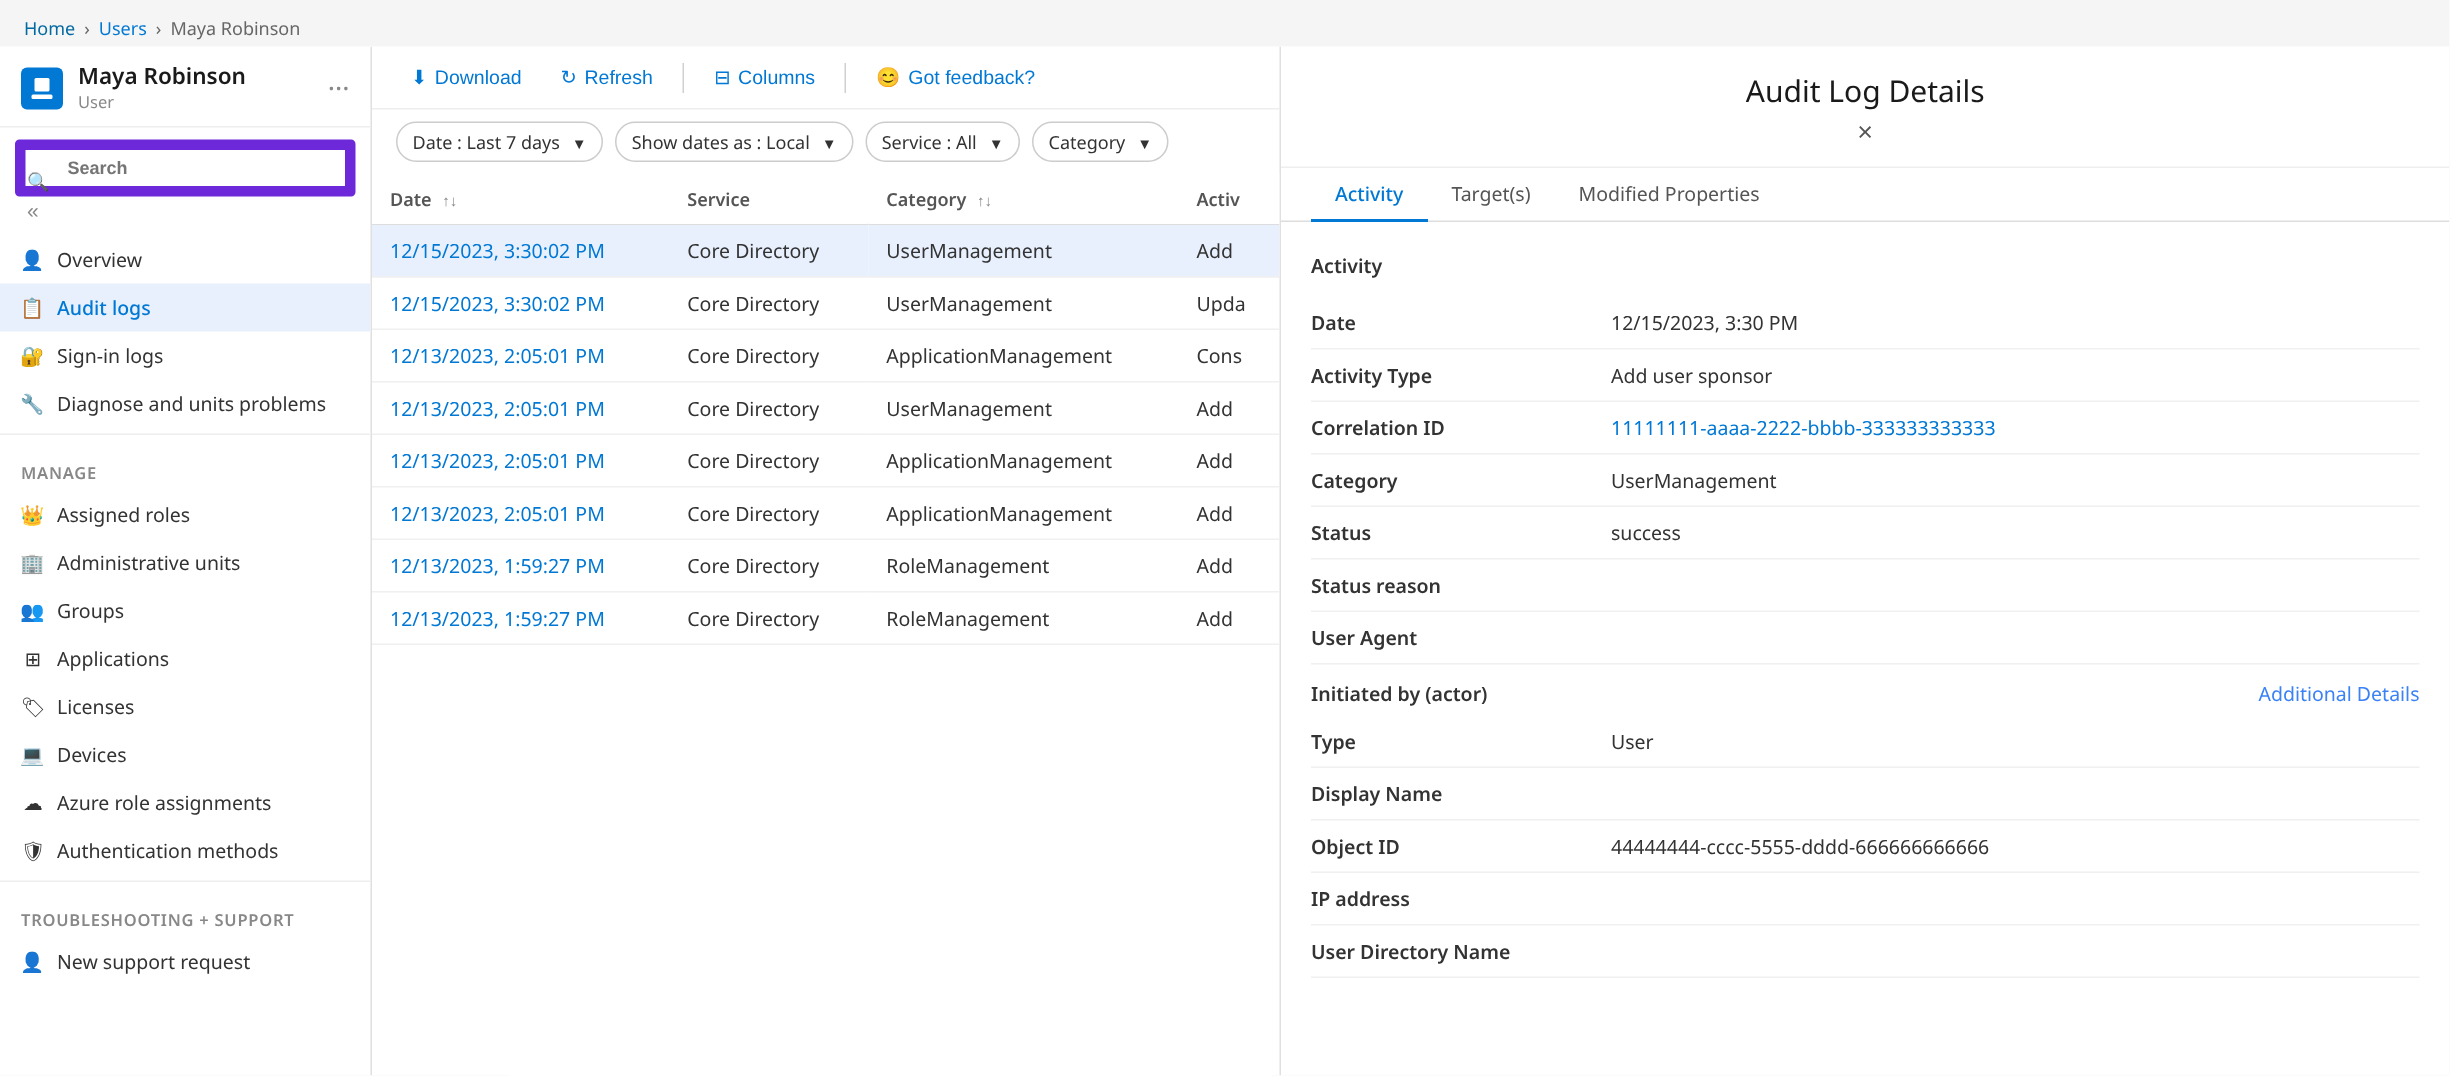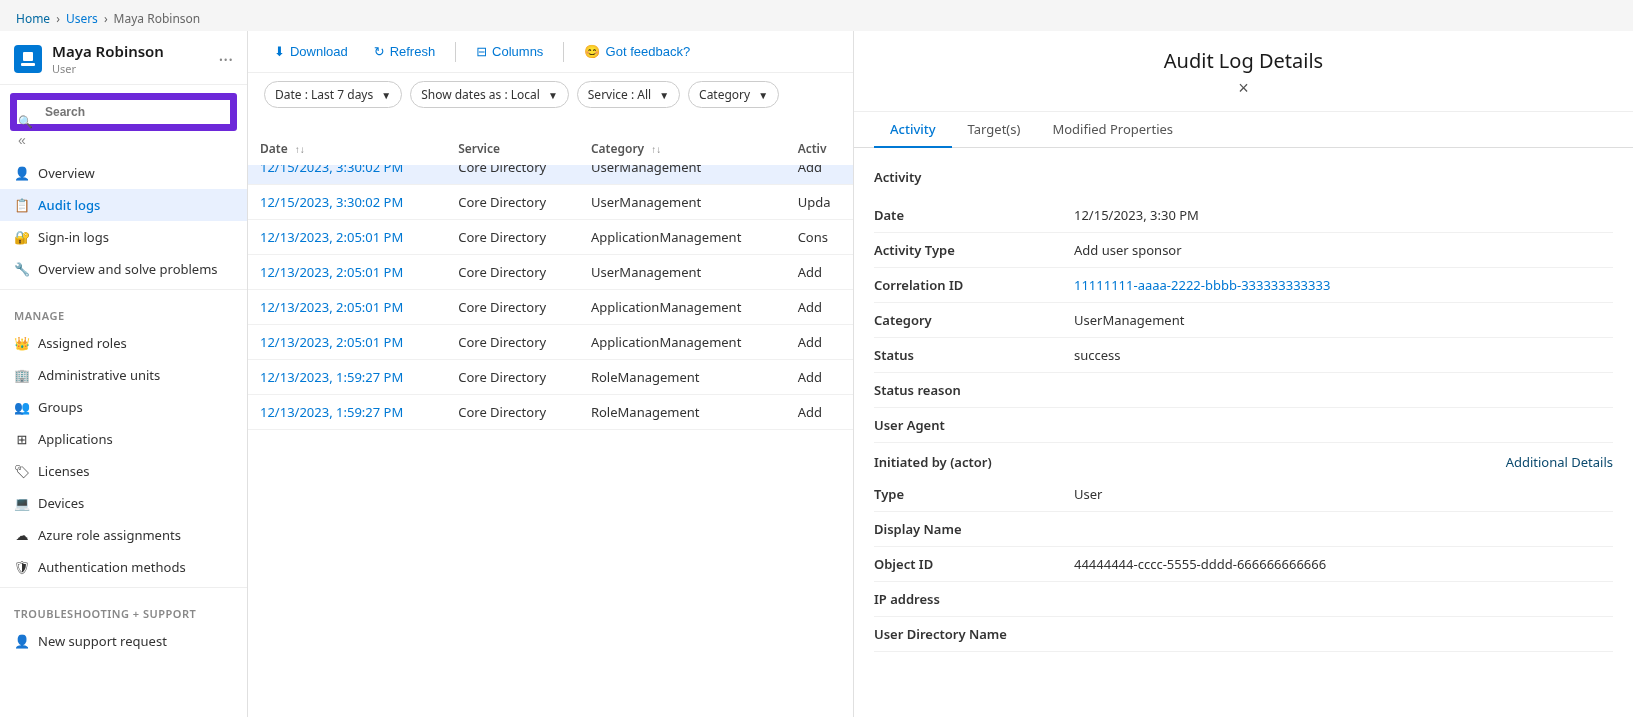--- a/index.html
+++ b/index.html
@@ -42,21 +42,21 @@
     .toolbar-btn { display: flex; align-items: center; gap: 5px; padding: 5px 10px; border: none; background: none; color: #0078d4; font-size: 13px; cursor: pointer; border-radius: 3px; }
     .toolbar-sep { width: 1px; height: 20px; background: #d0d0d0; margin: 0 4px; }
 
     
     .filters { display: flex; align-items: center; gap: 8px; padding: 8px 16px; flex-wrap: wrap; }
     .filter-chip { display: flex; align-items: center; gap: 8px; padding: 4px 10px; border: 1px solid #ccc; border-radius: 16px; font-size: 12px; cursor: pointer; background: #fff; color: #333; }
 
     
     .table-container { flex: 1; overflow-y: auto; }
     table { width: 100%; border-collapse: collapse; }
-    thead th { padding: 8px 12px; text-align: left; font-size: 12px; font-weight: 600; color: #555; border-bottom: 1px solid #ddd; background: #fff; position: sticky; top: 16px; z-index: 1; white-space: nowrap; margin-top: 12px; }
+    thead th { padding: 8px 12px; text-align: left; font-size: 12px; font-weight: 600; color: #555; border-bottom: 1px solid #ddd; background: #fff; position: sticky; top: 0; z-index: 1; white-space: nowrap; margin-top: 12px; }
     tbody tr { cursor: pointer; }
     tbody tr.selected { background: #e8f0fe; }
     tbody td { padding: 8px 12px; font-size: 13px; color: #333; border-bottom: 1px solid #f0f0f0; white-space: nowrap; }
     .sort-icon { color: #888; font-size: 10px; margin-left: 4px; }
     .link-cell { color: #0078d4; }
 
     
     .detail-panel { width: 780px; min-width: 780px; border-left: 1px solid #e0e0e0; background: #fff; display: flex; flex-direction: column; overflow: hidden; }
     .detail-header { display: flex; justify-content: space-between; align-items: center; padding: 16px 20px 8px; border-bottom: 1px solid #eee; flex-direction: column; }
     .detail-title { font-size: 20px; font-weight: 400; color: #1a1a1a; }
@@ -67,21 +67,21 @@
     .detail-tab.active { color: #0078d4; border-bottom-color: #0078d4; font-weight: 500; }
 
     .detail-body { flex: 1; overflow-y: auto; padding: 16px 20px; }
     .detail-section-title { font-size: 13px; font-weight: 600; color: #333; margin-bottom: 12px; margin-top: 4px; }
     .detail-row { display: flex; align-items: flex-start; padding: 8px 0; border-bottom: 1px solid #f0f0f0; }
     .detail-label { width: 200px; min-width: 200px; font-size: 13px; font-weight: 600; color: #333; }
     .detail-value { flex: 1; font-size: 13px; color: #333; }
     .detail-value.link { color: #0078d4; }
     .section-header-row { display: flex; justify-content: space-between; align-items: center; padding: 10px 0 6px; }
     .section-header-label { font-size: 13px; font-weight: 600; color: #333; }
-    .additional-link { font-size: 13px; color: #0c4a6e; cursor: pointer; margin-left: 29px; }
+    .additional-link { font-size: 13px; color: #3b82f6; cursor: pointer; margin-left: 29px; }
   </style>
 </head>
 <body>
 
 <div class="breadcrumb">
   <a href="#" style="color:#0369a1;text-decoration:none;text-align:center;">Home</a>
   <span>›</span>
   <a href="#" style="color:#0078d4;text-decoration:none;">Users</a>
   <span>›</span>
   <span>Maya Robinson</span>
@@ -117,21 +117,21 @@
     <div class="nav-item active">
       <span class="nav-icon">📋</span>
       <span>Audit logs</span>
     </div>
     <div class="nav-item">
       <span class="nav-icon">🔐</span>
       <span>Sign-in logs</span>
     </div>
     <div class="nav-item">
       <span class="nav-icon">🔧</span>
-      <span>Overview and solve problems</span>
+      <span>Diagnose and units problems</span>
     </div>
 
     <hr class="divider">
     <div class="section-label">Manage</div>
 
     <div class="nav-item">
       <span class="nav-icon">👑</span>
       <span>Assigned roles</span>
     </div>
     <div class="nav-item">

